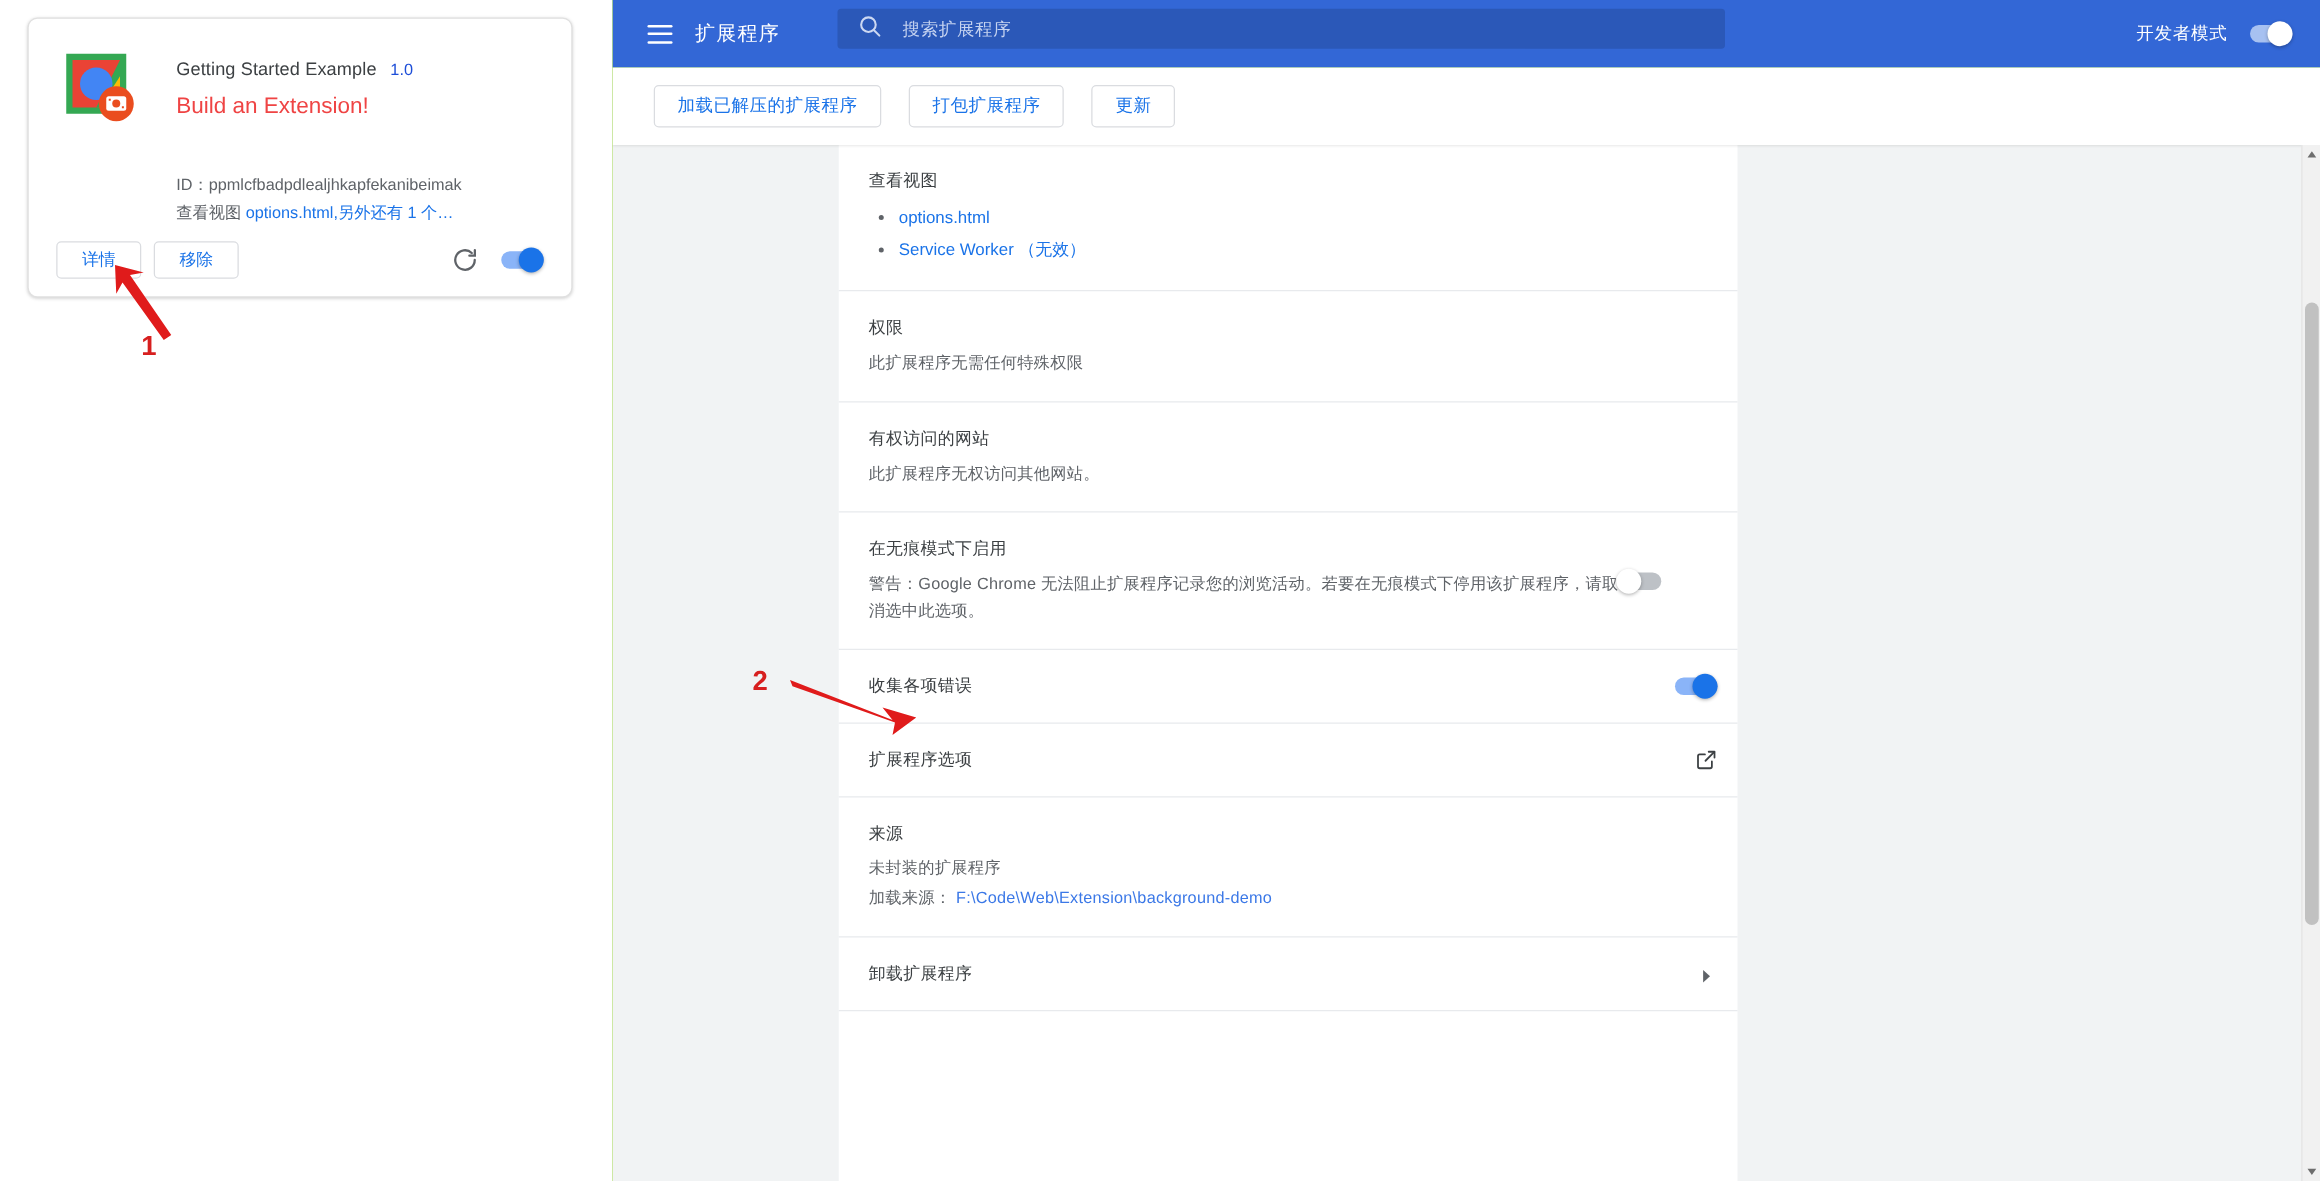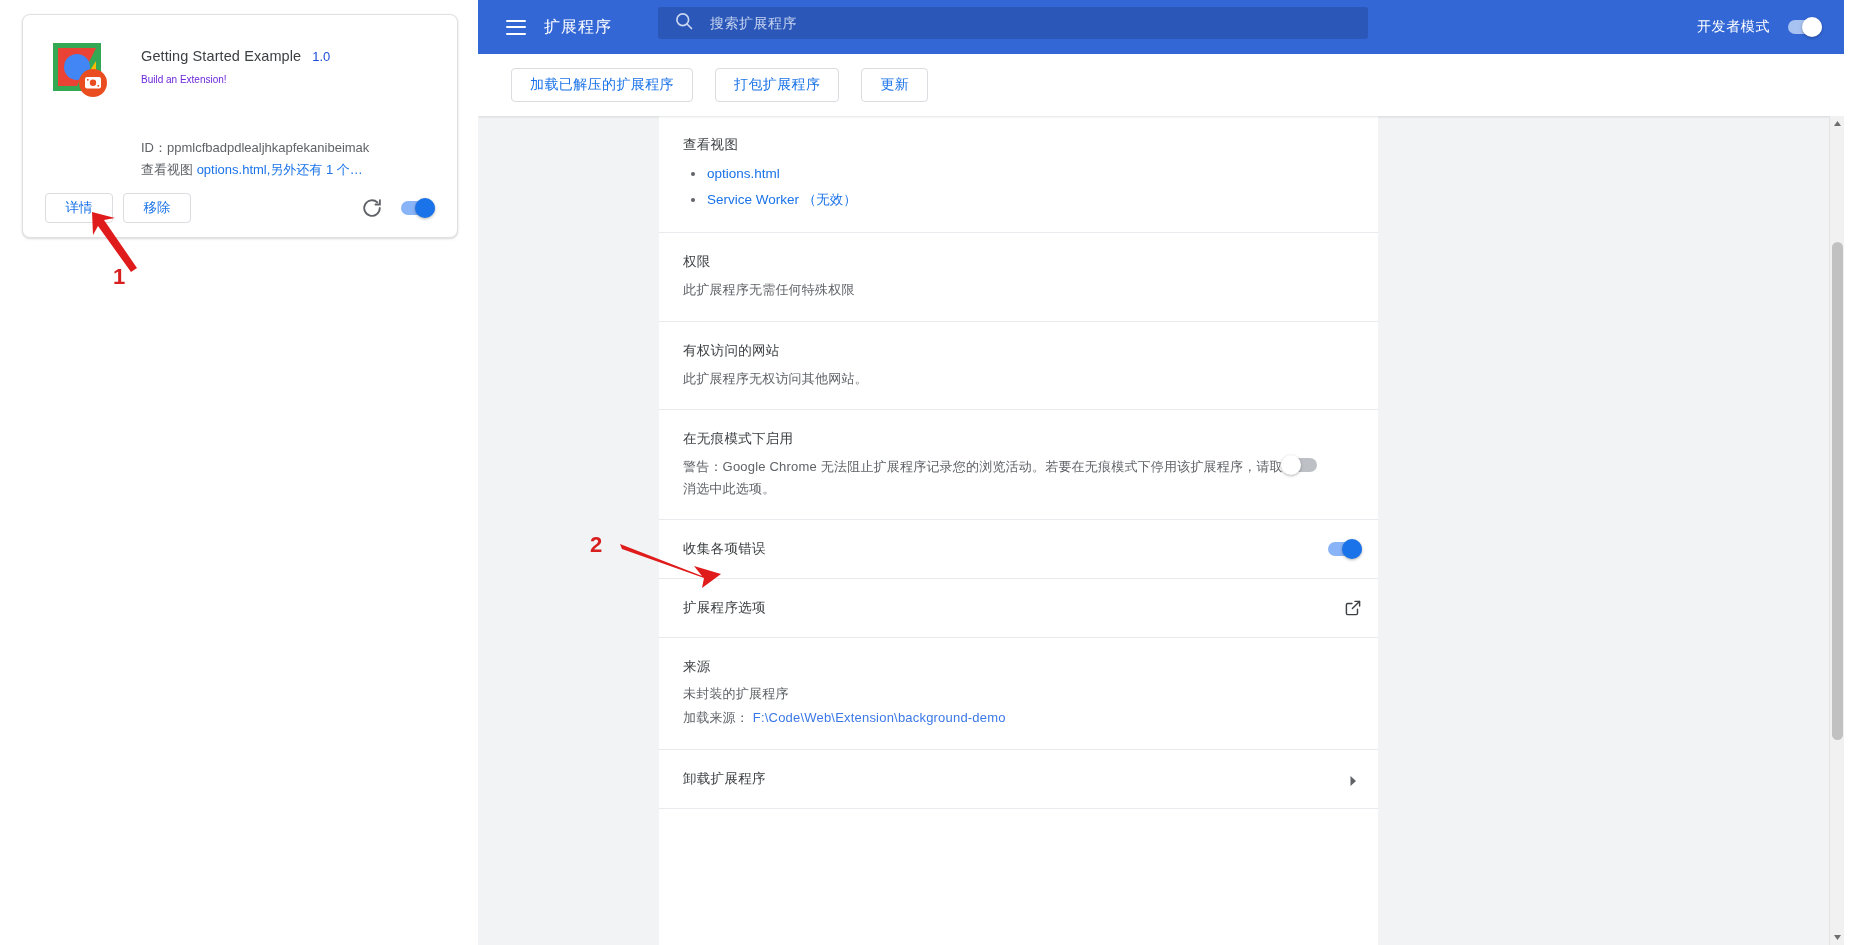--- a/index.html
+++ b/index.html
@@ -35,21 +35,21 @@
     position: absolute;
     left: 118px; top: 33px;
     display: flex; align-items: baseline; gap: 11px;
   }
   #ext-name {
     font-size: 14.5px; color: #3c4043; font-weight: 500; letter-spacing: .1px;
   }
   #ext-version { font-size: 13px; color: #1d4ed8; }
   #ext-desc {
     position: absolute; left: 118px; top: 59px;
-    font-size: 10px; color: #6d28d9;
+    font-size: 18px; color: #ef4444;
   }
   #ext-id-line {
     position: absolute; left: 118px; top: 124px;
     font-size: 13px; color: #5f6368; white-space: nowrap;
   }
   #ext-views-line {
     position: absolute; left: 118px; top: 146px;
     font-size: 13px; color: #5f6368; white-space: nowrap;
   }
   #ext-views-line .lnk { color: #1a73e8; cursor: pointer; }
@@ -92,21 +92,21 @@
   .anno-num {
     position: absolute;
     font-size: 22px; font-weight: bold; color: #d71f1f;
     font-family: "Liberation Sans", sans-serif;
   }
   .anno-arrow { position: absolute; }
 
   
   #right-pane {
     position: absolute;
-    left: 478px; top: 0;
+    left: 490px; top: 0;
     width: 1366px; height: 945px;
     background: #84cc16;
     overflow: hidden;
   }
   #top-bar {
     position: absolute; left: 0; top: 0;
     width: 1366px; height: 54px;
     background: #3367d6;
     display: flex; align-items: center;
   }

